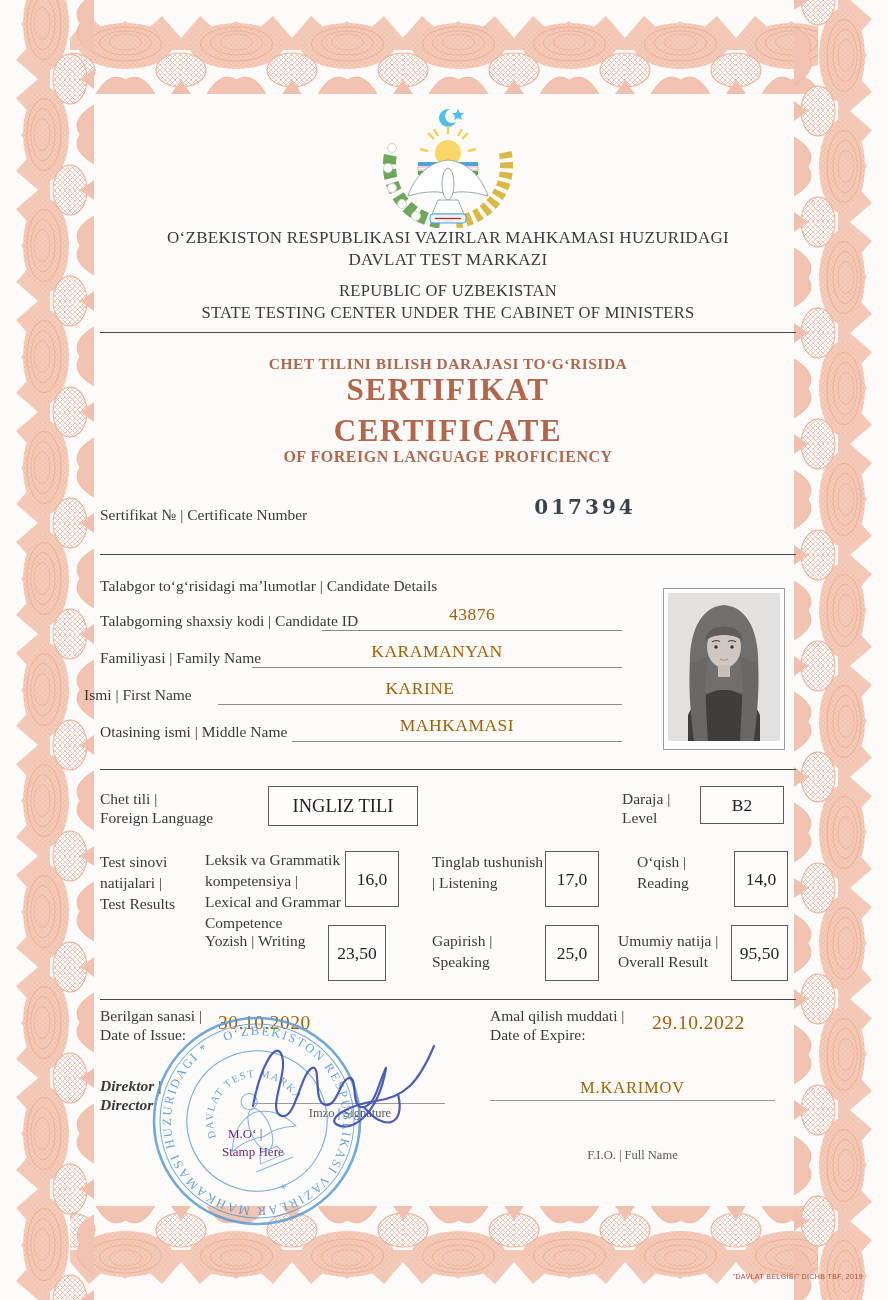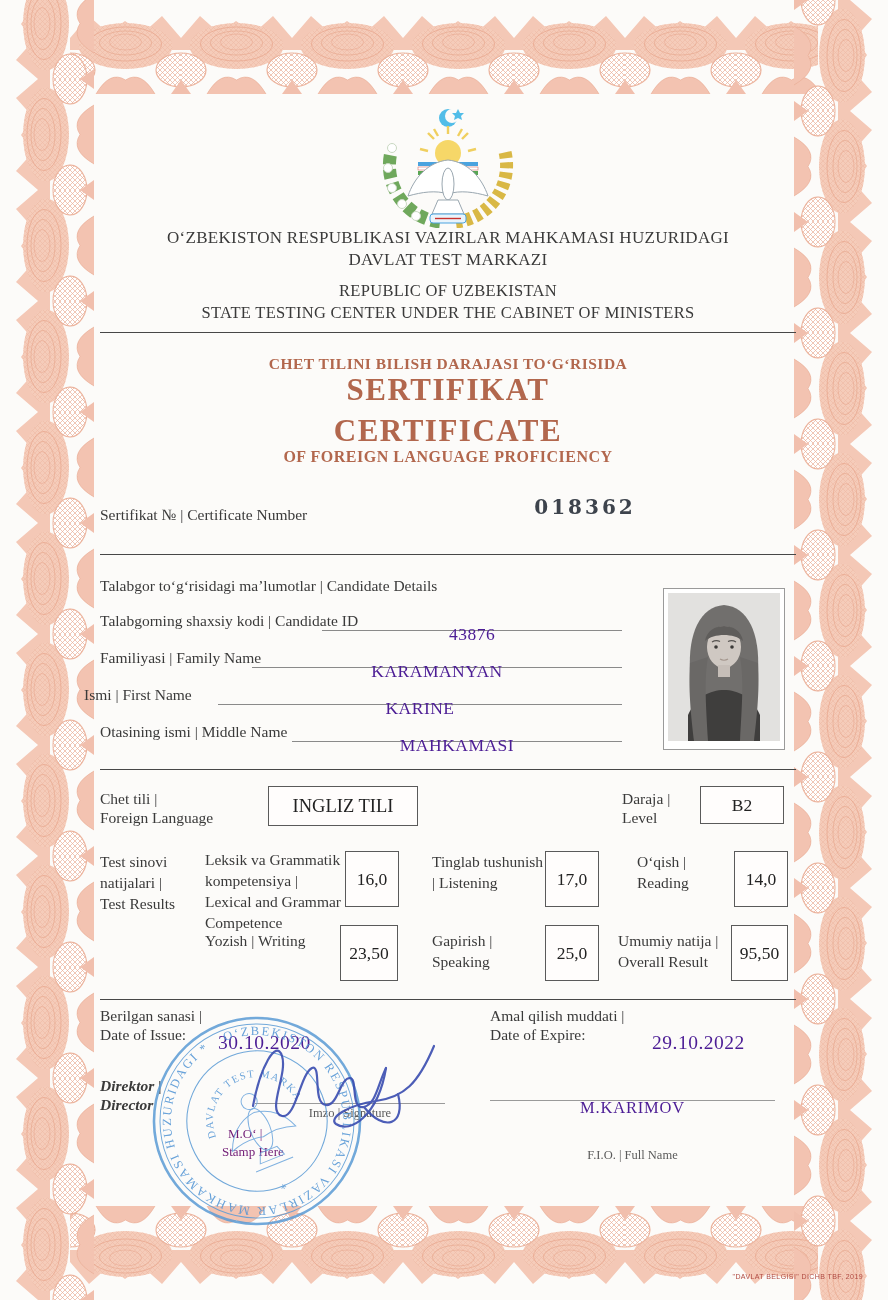--- a/index.html
+++ b/index.html
@@ -13,21 +13,21 @@
   .bs-bottom{top:1206px;left:70px;width:748px;height:94px;transform:scaleY(-1);}
   .bs-left{top:1300px;left:0;width:1300px;height:94px;transform:rotate(-90deg);transform-origin:0 0;}
   .bs-right{top:0;left:888px;width:1300px;height:94px;transform:rotate(90deg);transform-origin:0 0;}
   
   .org-line{left:0;width:100%;text-align:center;font-size:17px;letter-spacing:.3px;color:#3a3a3a;}
   .rule{border-top:1.6px solid #474747;height:0;left:100px;right:100px;}
   .accent{color:var(--accent,#b2674d);}
   .t-sub{left:0;width:100%;text-align:center;font-weight:bold;font-size:15.5px;letter-spacing:.5px;}
   .t-big{left:0;width:100%;text-align:center;font-weight:bold;font-size:31px;letter-spacing:1.5px;}
   .lbl{font-size:15.5px;color:#3a3a3a;}
-  .val{font-size:17.5px;letter-spacing:.5px;color:#4c1d95;margin-top:20px;}
+  .val{font-size:17.5px;letter-spacing:.5px;color:#a16207;}
   .fieldline{border-bottom:1.2px solid #8a8a8a;text-align:center;}
   .fieldline .val{display:block;padding-top:2px;}
   .scorebox{border:1.4px solid #5a5a5a;background:#fffdfc;display:flex;align-items:center;justify-content:center;
             font-size:17.5px;color:#222;}
   .cap{font-size:12.5px;color:#5a5a5a;}
   .sigline{border-bottom:1.1px solid #9a9a9a;}
   .smallgray{font-size:13px;color:#701a75;}
   .bolditalic{font-weight:bold;font-style:italic;}
   .fineprint{font-size:7px;color:var(--fine_print_red,#b04a42);letter-spacing:.4px;
              font-family:"Liberation Sans",sans-serif;}
@@ -122,21 +122,21 @@
   <div class="abs org-line" style="top:303px;font-size:16.5px">STATE TESTING CENTER UNDER THE CABINET OF MINISTERS</div>
   <div class="abs org-line" style="top:281px;font-size:16.5px">REPUBLIC OF UZBEKISTAN</div>
 
   <div class="abs rule" style="top:332px"></div>
 
   <div class="abs t-sub accent" style="top:355px">CHET TILINI BILISH DARAJASI TO‘G‘RISIDA</div>
   <div class="abs t-big accent" style="top:372px">SERTIFIKAT</div>
   <div class="abs t-big accent" style="top:413px">CERTIFICATE</div>
   <div class="abs t-sub accent" style="top:448px;font-size:16px">OF FOREIGN LANGUAGE PROFICIENCY</div>
 
-  <div class="abs num" style="left:505px;top:495px;width:160px;text-align:center">018362</div>
+  <div class="abs num" style="left:505px;top:495px;width:160px;text-align:center">017394</div>
   <div class="abs lbl" style="left:100px;top:506px">Sertifikat № | Certificate Number</div>
 
   <div class="abs rule" style="top:554px"></div>
 
   <div class="abs lbl" style="left:100px;top:577px">Talabgor to‘g‘risidagi ma’lumotlar | Candidate Details</div>
 
   <div class="abs photo-frame" style="left:663px;top:588px">
     <svg width="112" height="148" viewBox="0 0 112 148">
       <rect width="112" height="148" fill="#e2e1df"></rect>
       <path d="M56,12 C32,14 20,40 22,78 L26,148 L86,148 L90,78 C92,40 80,14 56,12 Z" fill="#716f6d"></path>
@@ -191,21 +191,21 @@
   <div class="abs lbl" style="left:205px;top:850px;width:138px;line-height:1.35">Leksik va Grammatik kompetensiya | Lexical and Grammar Competence</div>
   <div class="abs scorebox" style="left:345px;top:851px;width:52px;height:54px">16,0</div>
 
   <div class="abs lbl" style="left:432px;top:852px;width:112px;line-height:1.35">Tinglab tushunish | Listening</div>
   <div class="abs scorebox" style="left:545px;top:851px;width:52px;height:54px">17,0</div>
 
   <div class="abs lbl" style="left:637px;top:852px;width:90px;line-height:1.35">O‘qish | Reading</div>
   <div class="abs scorebox" style="left:734px;top:851px;width:52px;height:54px">14,0</div>
 
   <div class="abs lbl" style="left:205px;top:931px;width:120px;line-height:1.35">Yozish | Writing</div>
-  <div class="abs scorebox" style="left:340px;top:925px;width:56px;height:54px">23,50</div>
+  <div class="abs scorebox" style="left:328px;top:925px;width:56px;height:54px">23,50</div>
 
   <div class="abs lbl" style="left:432px;top:931px;width:110px;line-height:1.35">Gapirish | Speaking</div>
   <div class="abs scorebox" style="left:545px;top:925px;width:52px;height:54px">25,0</div>
 
   <div class="abs lbl" style="left:618px;top:931px;width:112px;line-height:1.35">Umumiy natija | Overall Result</div>
   <div class="abs scorebox" style="left:731px;top:925px;width:55px;height:54px">95,50</div>
 
   <div class="abs rule" style="top:999px"></div>
 
   <div class="abs lbl" style="left:100px;top:1007px">Berilgan sanasi |</div>

